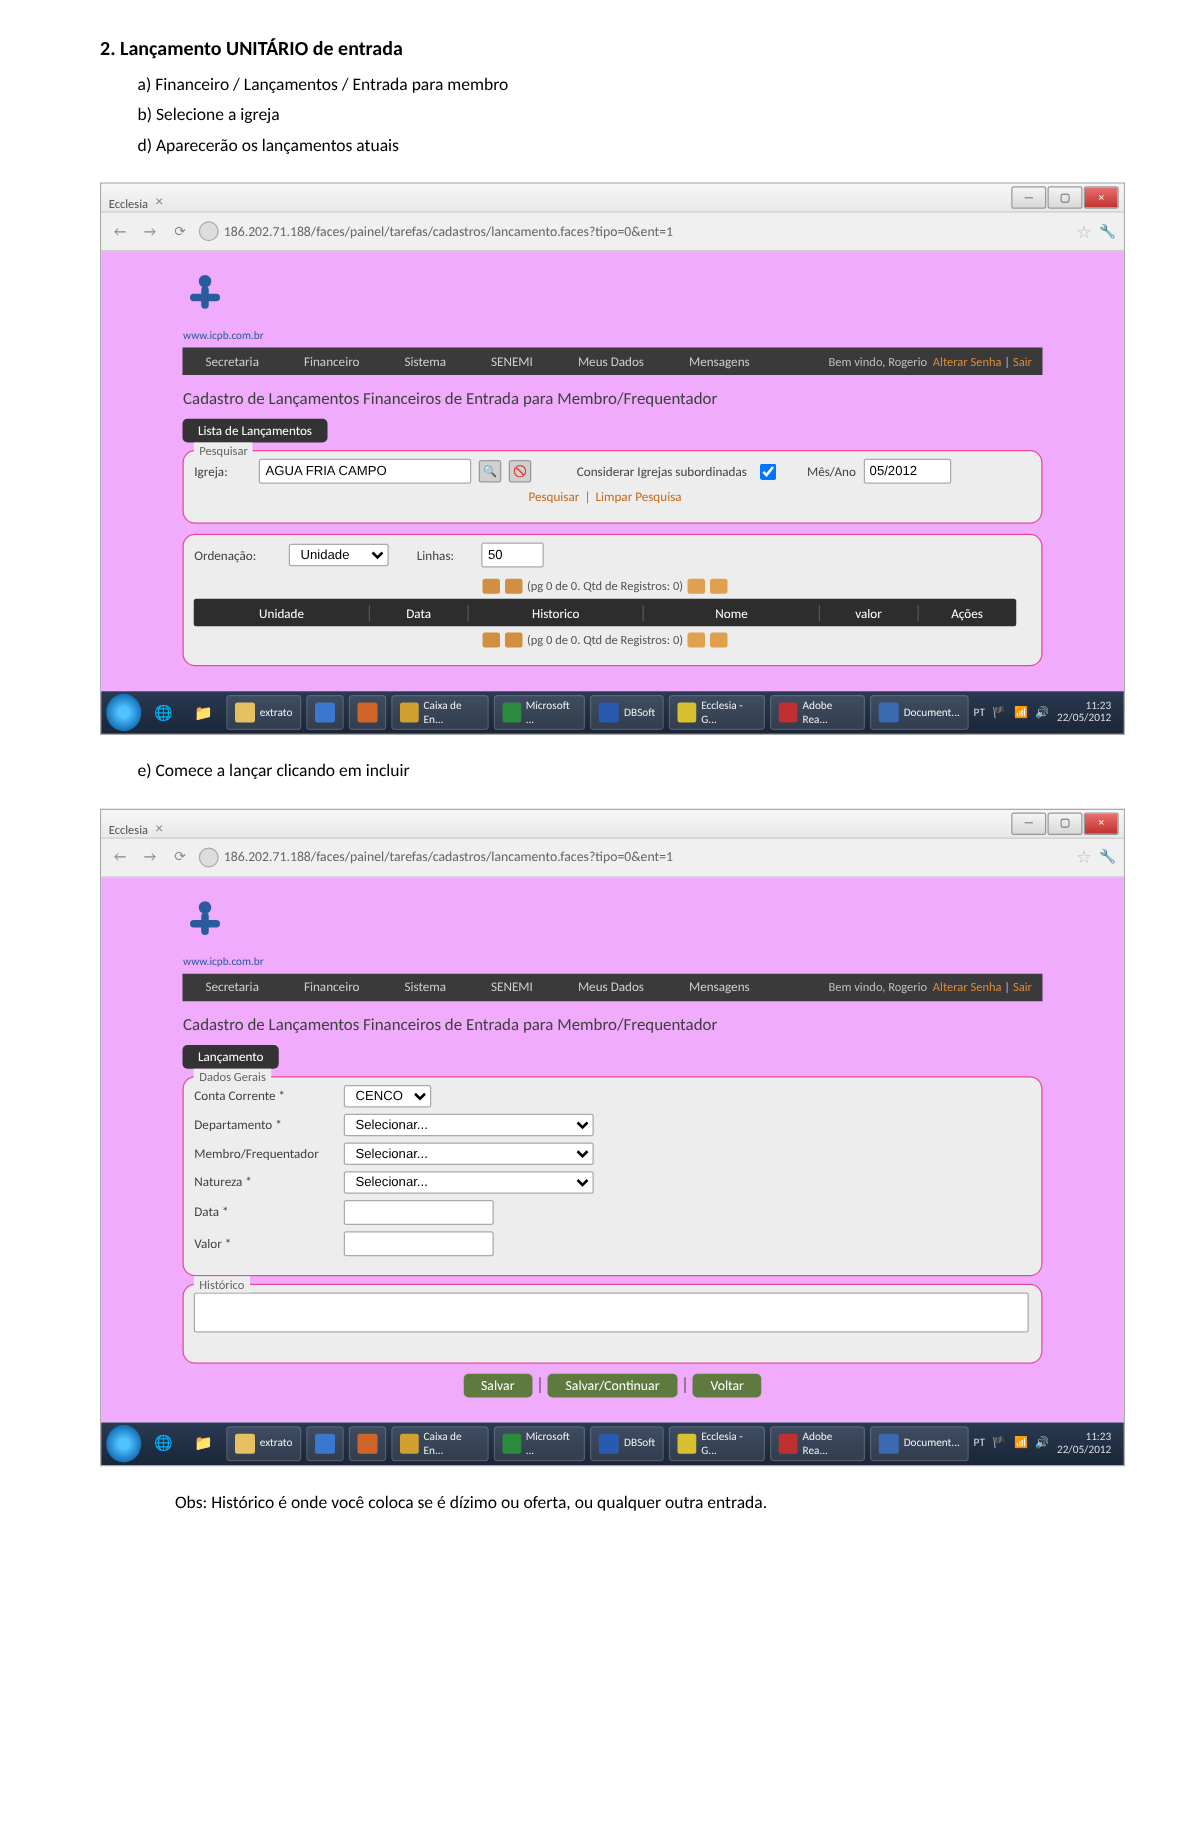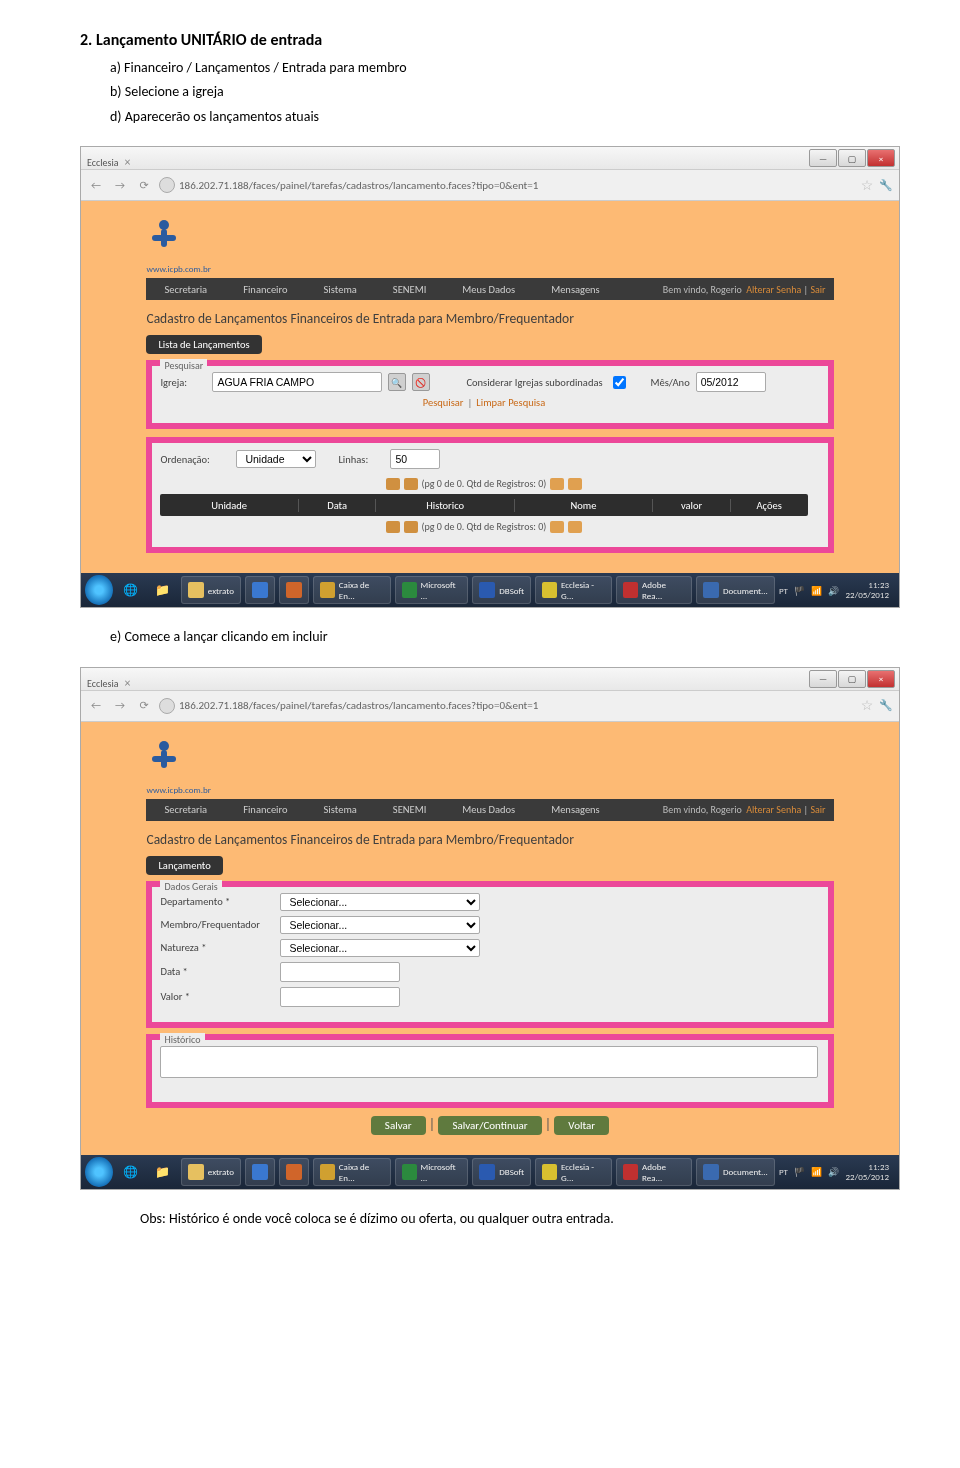--- a/index.html
+++ b/index.html
@@ -10,34 +10,34 @@
 .shot{width:100%;border:1px solid #aaa;background:#ededed;position:relative;box-sizing:border-box;margin-bottom:18px}
 .win-top{height:22px;background:linear-gradient(#f7f7f7,#e8e8e8);border-bottom:1px solid #ccc;display:flex;align-items:flex-end;padding:0 6px;font-size:10px;color:#555;position:relative}
 .win-ctrl{position:absolute;right:4px;top:2px;display:flex;gap:1px}
 .win-btn{width:26px;height:16px;background:linear-gradient(#f4f4f4,#d8d8d8);border:1px solid #999;border-radius:2px;display:flex;align-items:center;justify-content:center;font-size:9px;color:#444}
 .win-btn.close{background:linear-gradient(#e87070,#c23030);color:#fff}
 .addr{height:30px;background:#f0f0f0;border-bottom:1px solid #ccc;display:flex;align-items:center;padding:0 6px;gap:6px;font-size:11px;color:#666}
 .addr .back,.addr .fwd,.addr .reload{width:18px;height:18px;display:flex;align-items:center;justify-content:center;color:#888}
 .addr .url{flex:1;display:flex;align-items:center;gap:4px}
 .addr .url .globe{width:14px;height:14px;border-radius:50%;background:#ddd;border:1px solid #aaa}
 .addr .star{font-size:14px;color:#bbb}
-.page{background:#fdba74;padding:0 0 20px 0;min-height:260px}
+.page{background:#f0abfc;padding:0 0 20px 0;min-height:260px}
 .page-inner{width:84%;margin:0 auto}
 .logo{padding:14px 0 4px 0}
 .logo-ico{width:36px;height:46px;position:relative}
 .logo-ico svg{width:100%;height:100%}
 .logo-txt{font-size:9px;color:#2a5b9f;margin-top:2px}
 .nav{background:#3a3a3a;color:#ccc;height:22px;display:flex;align-items:center;font-size:10.5px}
 .nav .item{padding:0 18px;cursor:pointer}
 .nav .spacer{flex:1}
 .nav .welcome{color:#bbb;font-size:10px;padding-right:8px}
 .nav .welcome .orange{color:#d88b3a}
 .page-title{font-weight:normal;color:#3f3f3f;font-size:13.5px;padding:10px 0 8px 0}
 .pill{display:inline-block;background:#333;color:#fff;border-radius:4px;padding:3px 12px;font-size:10.5px;margin-bottom:6px}
-.box{border:6px solid #ec4899;border-radius:0;padding:6px 20px 10px 8px;position:relative;background:#ededed}
+.box{border:1px solid #ec4899;border-radius:10px;padding:6px 20px 10px 8px;position:relative;background:#ededed}
 .box-leg{position:absolute;top:-7px;left:8px;background:#ededed;padding:0 4px;font-size:10px;color:#666}
 .row{display:flex;align-items:center;gap:6px;margin-bottom:4px;font-size:10.5px;color:#444}
 .row label{min-width:46px}
 input.txt,select.sel{border:1px solid #aaa;border-radius:2px;height:18px;padding:0 4px;font-size:10.5px;background:#fff}
 .ico16{width:16px;height:16px;background:#d0d0d0;border:1px solid #999;border-radius:2px;display:inline-flex;align-items:center;justify-content:center;font-size:9px;color:#555}
 .link-orange{color:#c96a18;cursor:pointer;font-size:10.5px}
 .link-gray{color:#777;font-size:10.5px}
 .center{text-align:center}
 .btn-green{display:inline-block;background:#5f7a3e;color:#fff;border-radius:4px;padding:3px 14px;font-size:11px;cursor:pointer}
 .pager{display:flex;justify-content:center;align-items:center;gap:4px;font-size:10px;color:#555;padding:4px 0}
@@ -276,20 +276,24 @@
           <span>Bem vindo, Rogerio</span>&nbsp;
           <span class="orange">Alterar Senha</span> |
           <span class="orange">Sair</span>
         </div>
       </div>
       <div class="page-title">Cadastro de Lançamentos Financeiros de Entrada para Membro/Frequentador</div>
       <div class="pill">Lançamento</div>
       <div class="box">
         <div class="box-leg">Dados Gerais</div>
         <div class="formrow">
+          <label>Conta Corrente *</label>
+          <select class="sel" style="width:70px"><option>CENCO</option></select>
+        </div>
+        <div class="formrow">
           <label>Departamento *</label>
           <select class="sel" style="width:200px"><option>Selecionar...</option></select>
         </div>
         <div class="formrow">
           <label>Membro/Frequentador</label>
           <select class="sel" style="width:200px"><option>Selecionar...</option></select>
         </div>
         <div class="formrow">
           <label>Natureza *</label>
           <select class="sel" style="width:200px"><option>Selecionar...</option></select>

